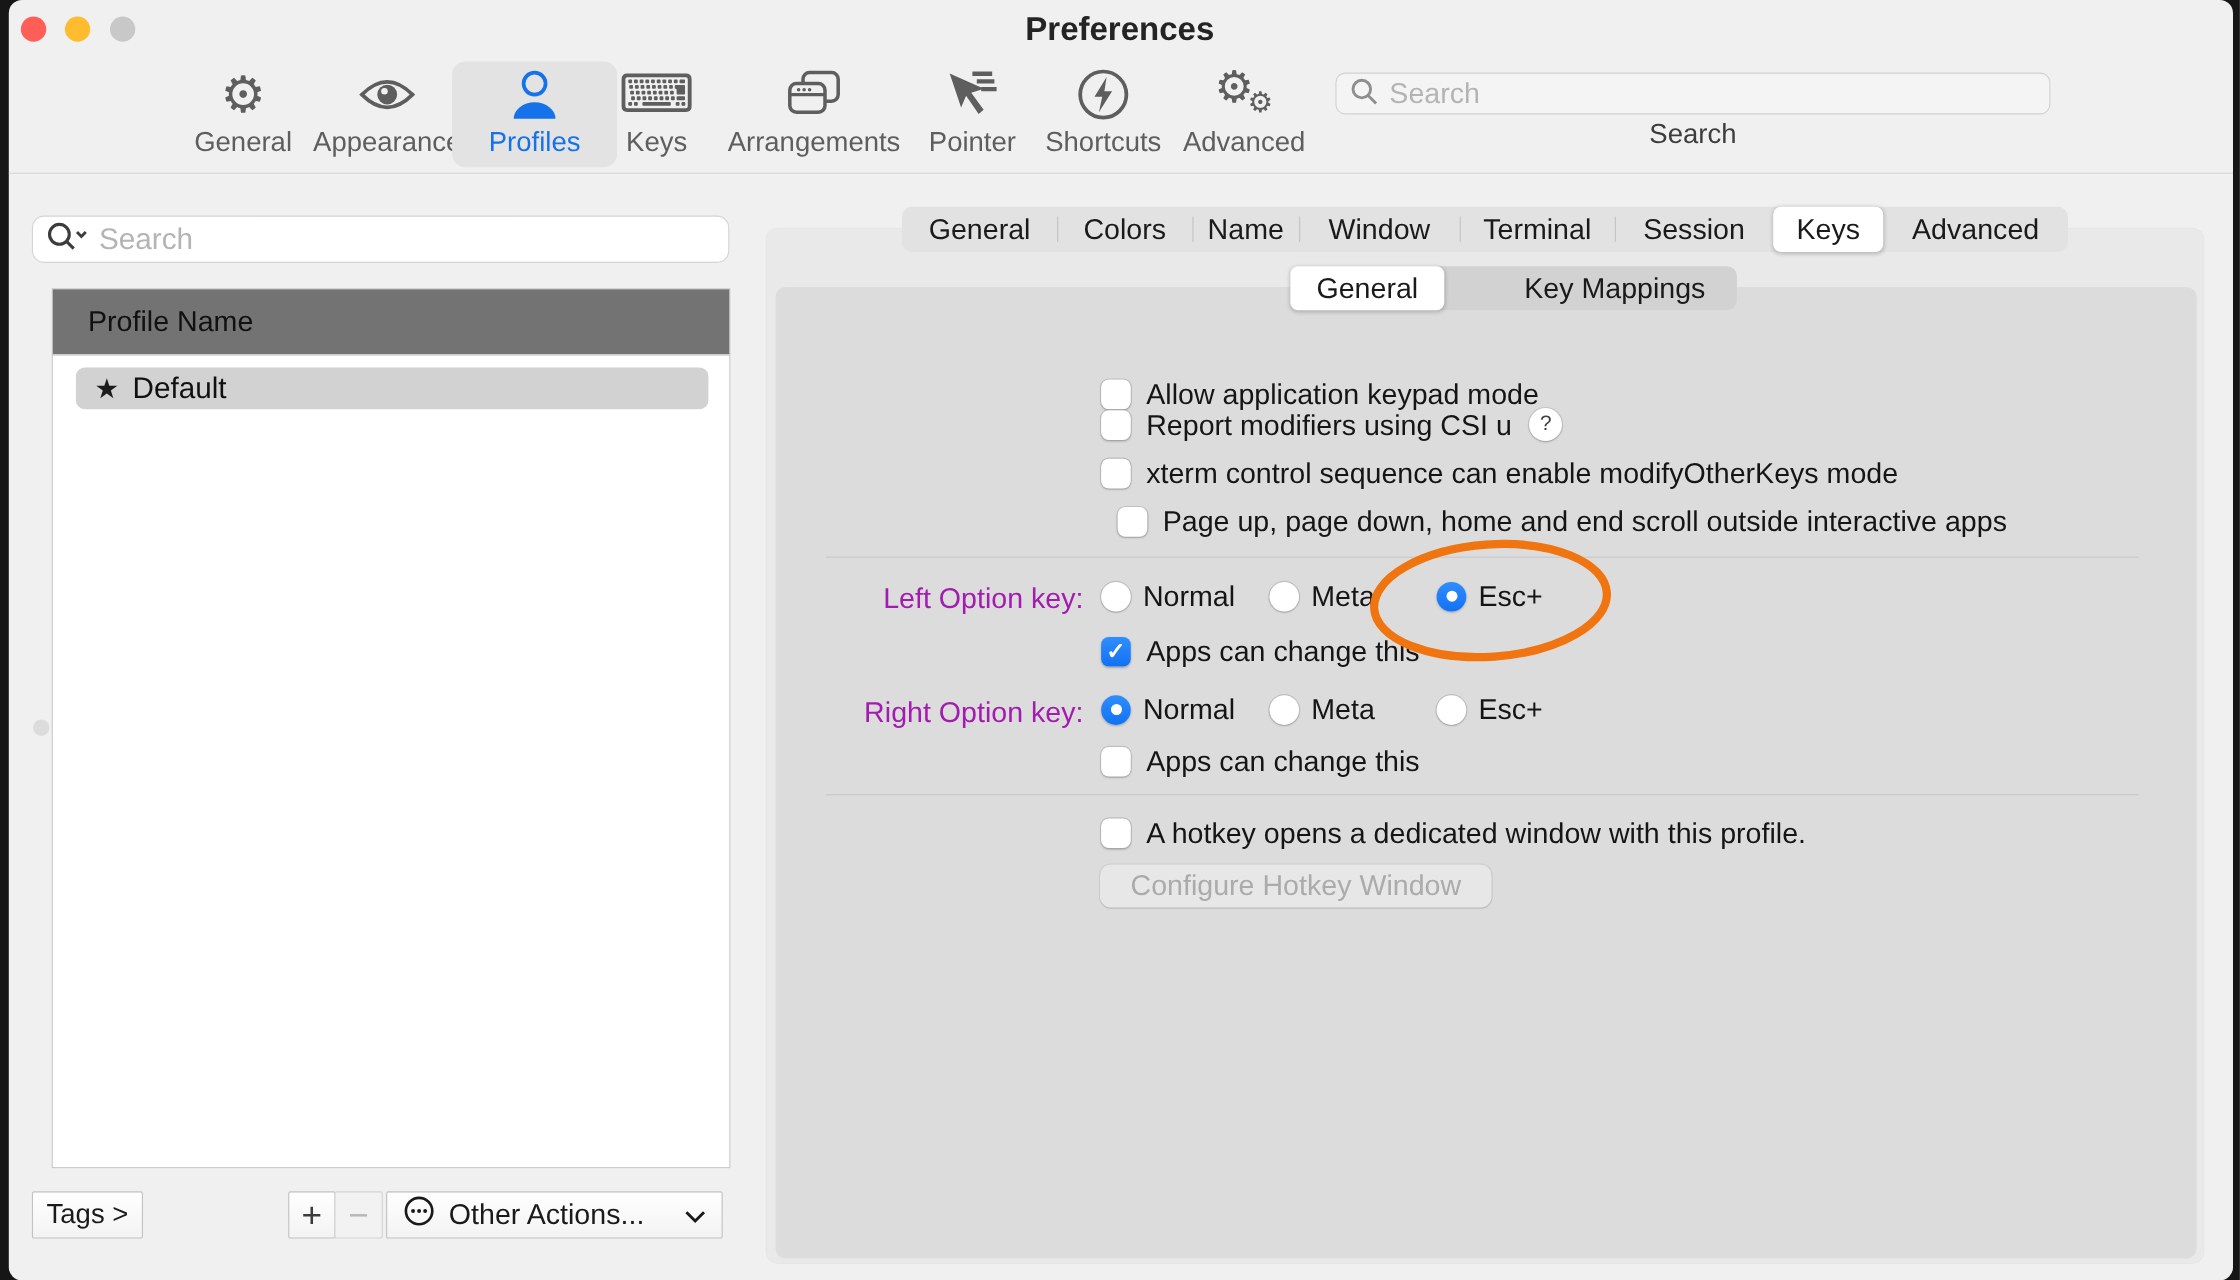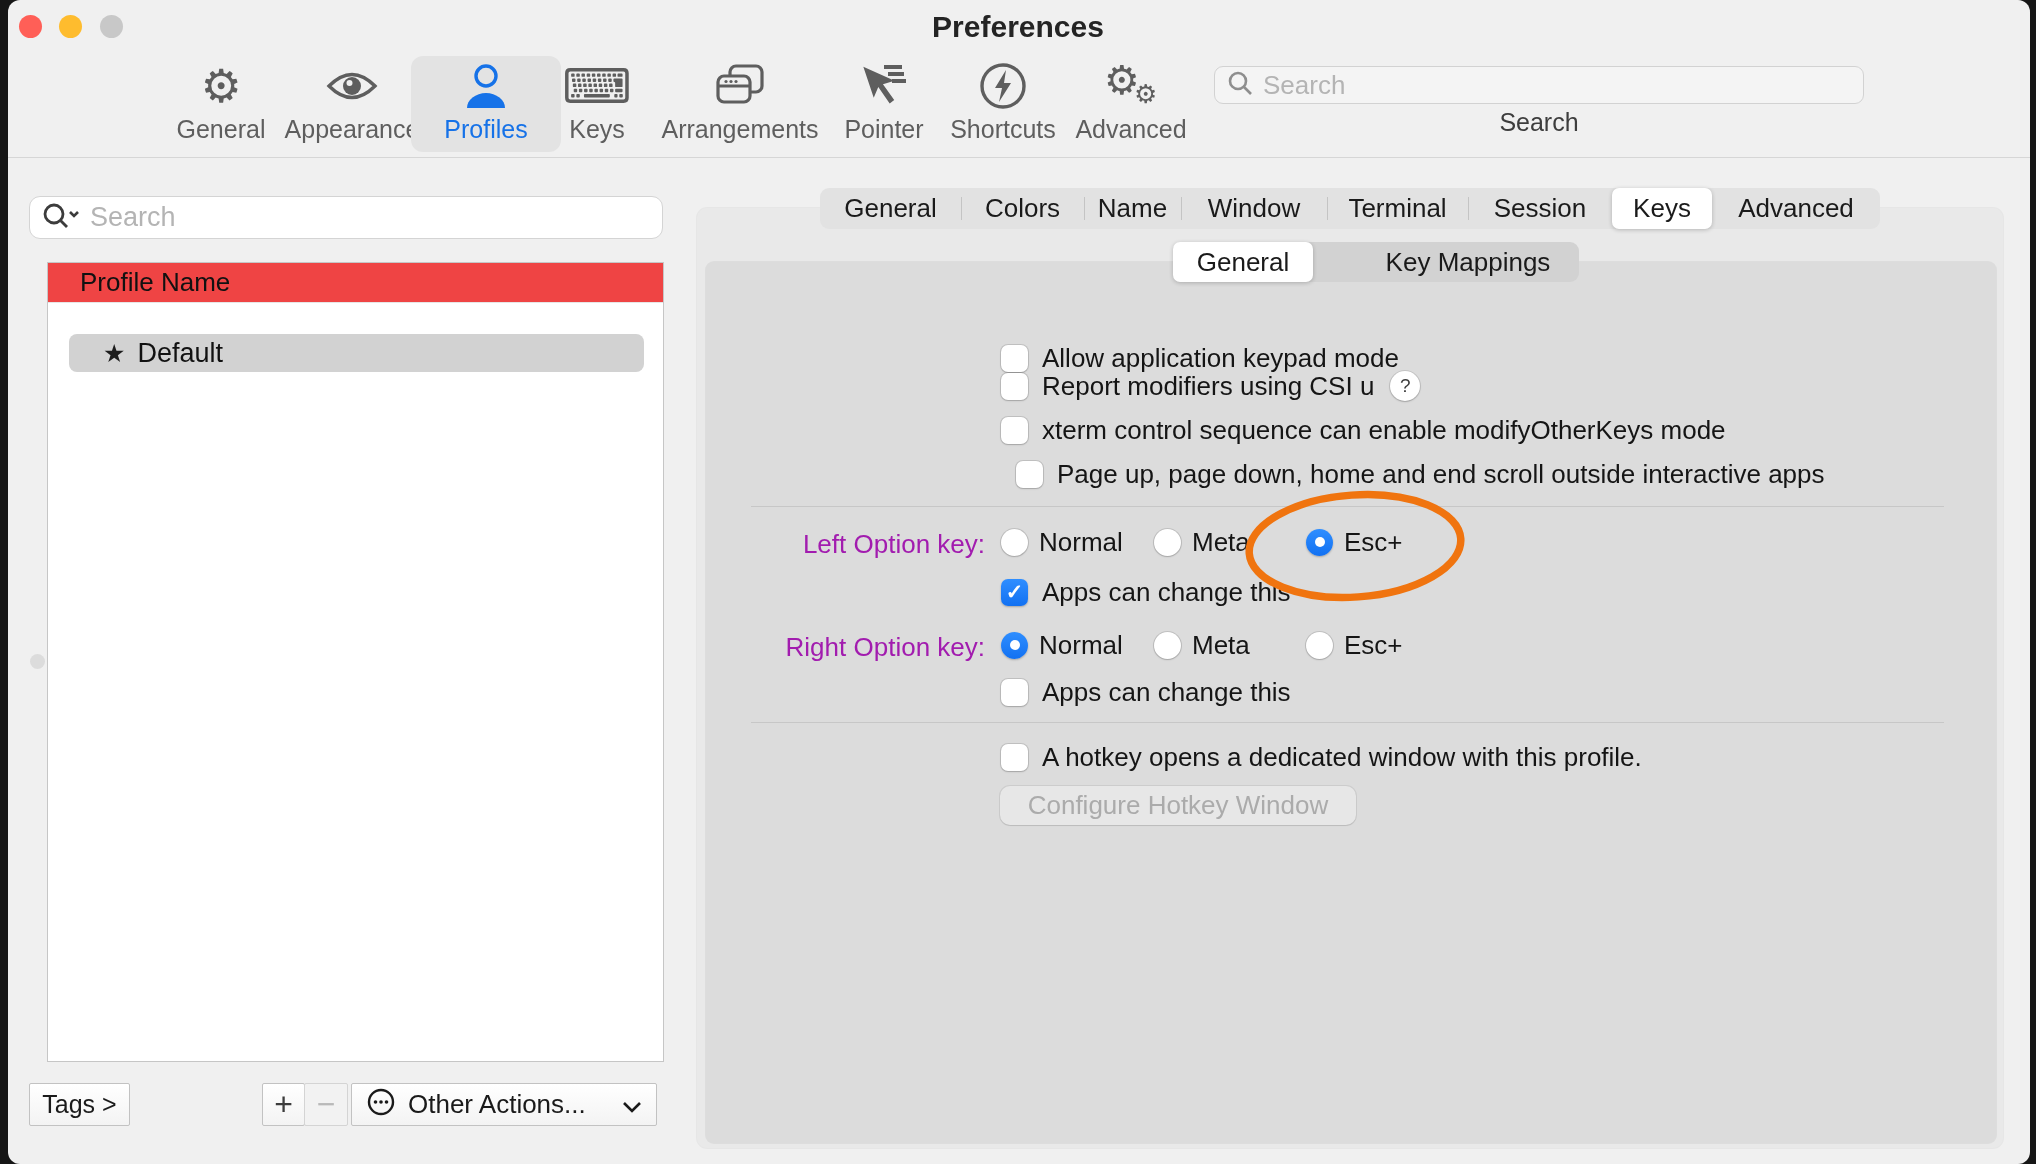--- a/index.html
+++ b/index.html
@@ -29,24 +29,24 @@
                      font-family:"Liberation Sans", sans-serif; }
   input::placeholder { color:#b4b4b4; }
   .tb-search-label { position:absolute; left:1214px; top:108px; width:650px; text-align:center; font-size:25px; color:#3d3d3d; }
 
   
   .sb-search { position:absolute; left:29px; top:196px; width:634px; height:43px; background:#fff;
                border:1px solid #d4d4d4; border-radius:11px; display:flex; align-items:center; padding:0 10px; gap:8px; }
   .sb-search input { border:none; outline:none; font-size:27px; color:#333; width:540px; background:transparent;
                      font-family:"Liberation Sans", sans-serif; }
   .list-box { position:absolute; left:47px; top:262px; width:617px; height:800px; background:#fff; border:1px solid #c6c6c6; }
-  .list-header { position:absolute; left:0; top:0; width:100%; height:40px; border-bottom:1px solid #e6e6e6;
-                 display:flex; align-items:center; padding-left:32px; font-size:26px; color:#111; background:#ef4444; }
+  .list-header { position:absolute; left:0; top:0; width:100%; height:60px; border-bottom:1px solid #e6e6e6;
+                 display:flex; align-items:center; padding-left:32px; font-size:26px; color:#111; background:#737373; }
   .profile-row { position:absolute; left:21px; top:71px; width:575px; height:38px; background:#d2d2d2;
-                 border-radius:8px; display:flex; align-items:center; padding-left:34px; gap:12px;
+                 border-radius:8px; display:flex; align-items:center; padding-left:17px; gap:12px;
                  font-size:27px; color:#111; }
   .star::before { content:"★"; font-size:25px; color:#1c1c1c; }
   .splitter-dot { position:absolute; left:30px; top:654px; width:15px; height:15px; border-radius:50%; background:#dcdcdc; }
 
   .bottom-btn { position:absolute; top:1083px; height:43px; background:linear-gradient(#ffffff,#f3f3f3);
                 border:1px solid #c2c2c2; display:flex; align-items:center; justify-content:center;
                 font-size:25px; color:#1a1a1a; }
   .btn-tags { left:29px; width:101px; border-radius:2px; }
   .btn-plus { left:262px; width:43px; font-size:32px; color:#3c3c3c; border-radius:2px; }
   .btn-minus { left:304px; width:44px; font-size:32px; color:#b9b9b9; background:#f2f2f2; border-color:#d4d4d4; border-radius:2px; }

